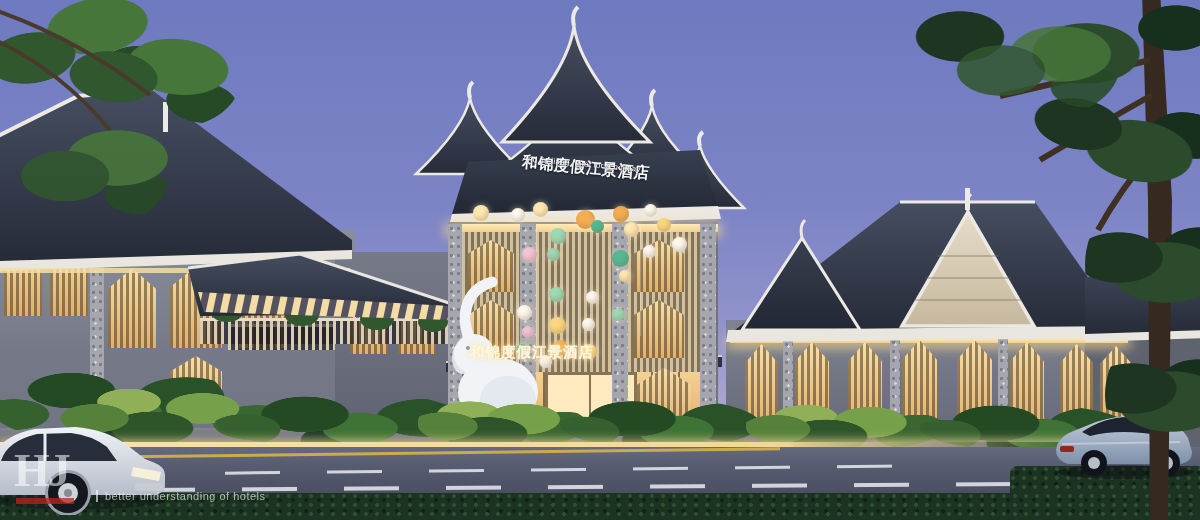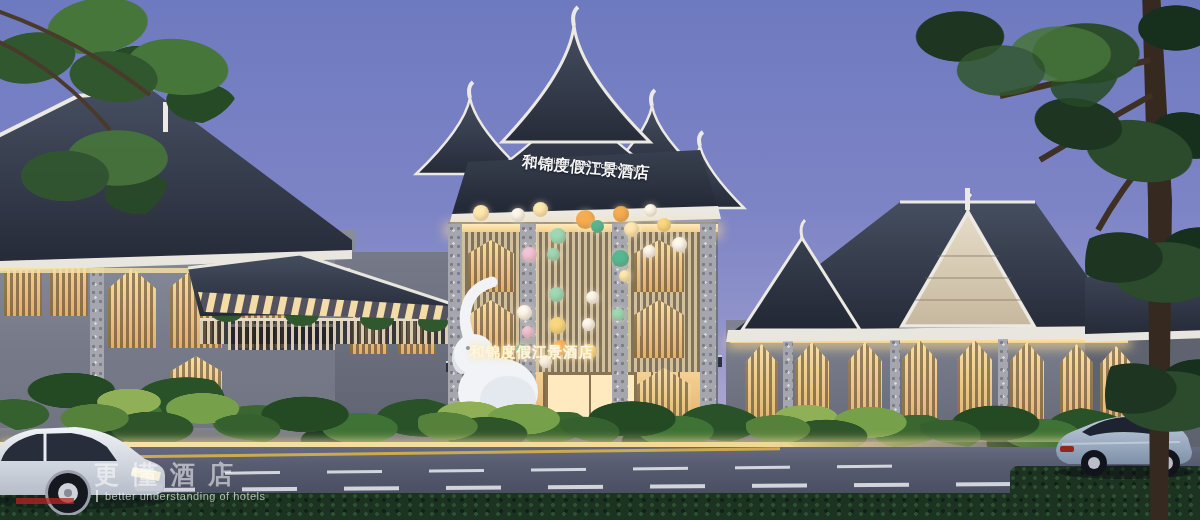--- a/index.html
+++ b/index.html
@@ -359,18 +359,18 @@
     <path d="M162 -10 L180 -10 L192 200 L188 520 L170 520 L168 200 Z" fill="#36291f"></path>
     <path d="M170 60 Q90 80 20 96 M172 95 Q110 130 60 160 M174 150 Q140 190 118 230" stroke="#3f3024" stroke-width="6" fill="none"></path>
   </svg>
   <div class="leaf-dark" style="left:870px;top:-40px;width:360px;height:170px;"></div>
   <div class="leaf-dark" style="left:1030px;top:60px;width:185px;height:160px;transform:rotate(10deg);"></div>
   <div class="leaf-dark" style="left:1085px;top:190px;width:135px;height:150px;"></div>
   <div class="leaf-mid" style="left:950px;top:10px;width:170px;height:110px;opacity:.85;"></div>
   <div class="leaf-dark" style="left:1105px;top:330px;width:110px;height:130px;"></div>
 
   <div class="wm">
+    <span class="mono">HJ</span>
     <span class="redmark"></span>
-    <span class="cn">更懂酒店</span>
     <span class="en">better understanding of hotels</span>
   </div>
 
 </div>
 
 </body></html>

